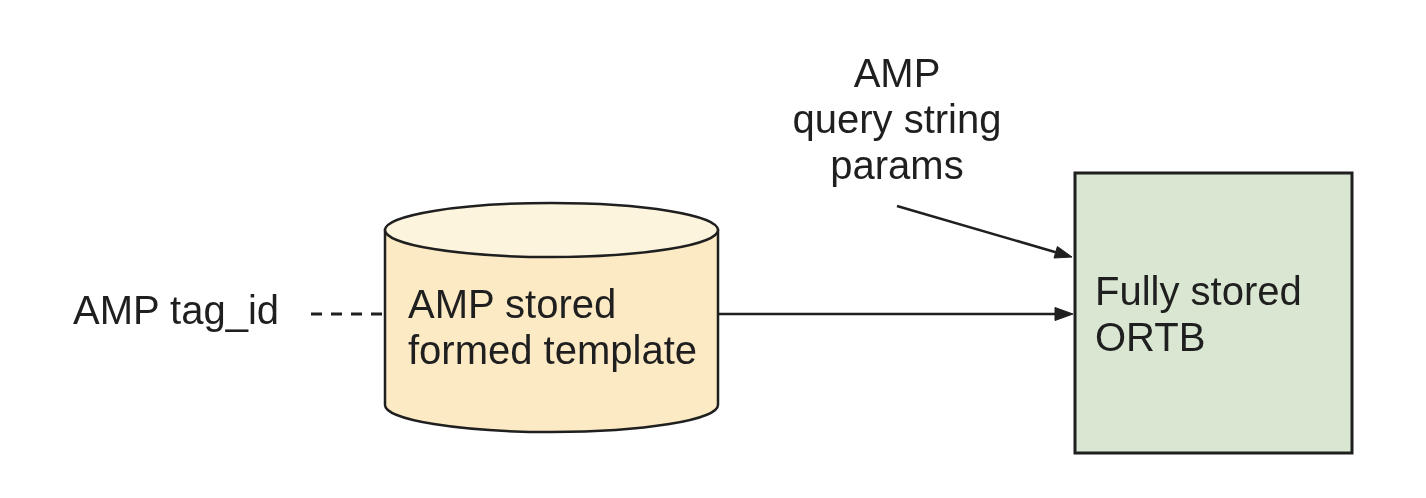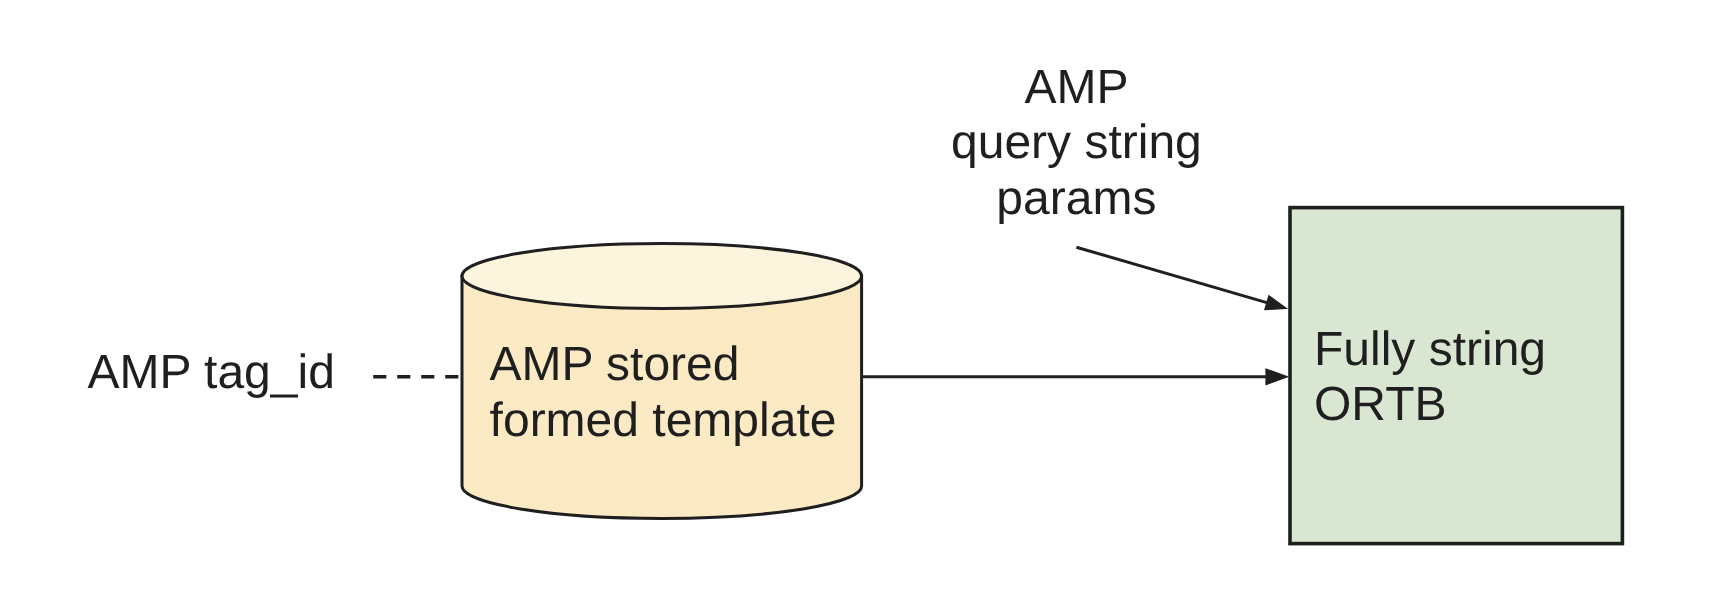--- a/index.html
+++ b/index.html
@@ -62,16 +62,16 @@
 
   <div class="label label-tagid">AMP tag_id</div>
 
   <div class="label label-query">AMP
 query string
 params</div>
 
   <div class="label label-store">AMP stored
 formed template</div>
 
-  <div class="label label-output">Fully string
+  <div class="label label-output">Fully stored
 ORTB</div>
 
 </div>
 
 </body></html>

